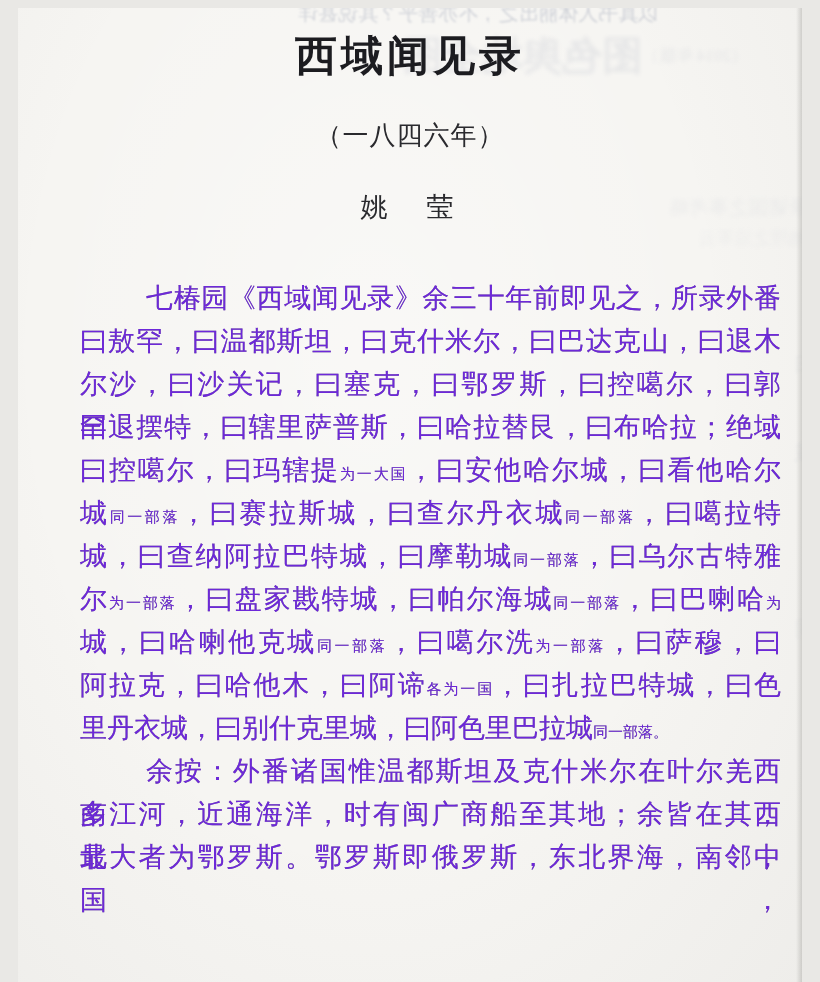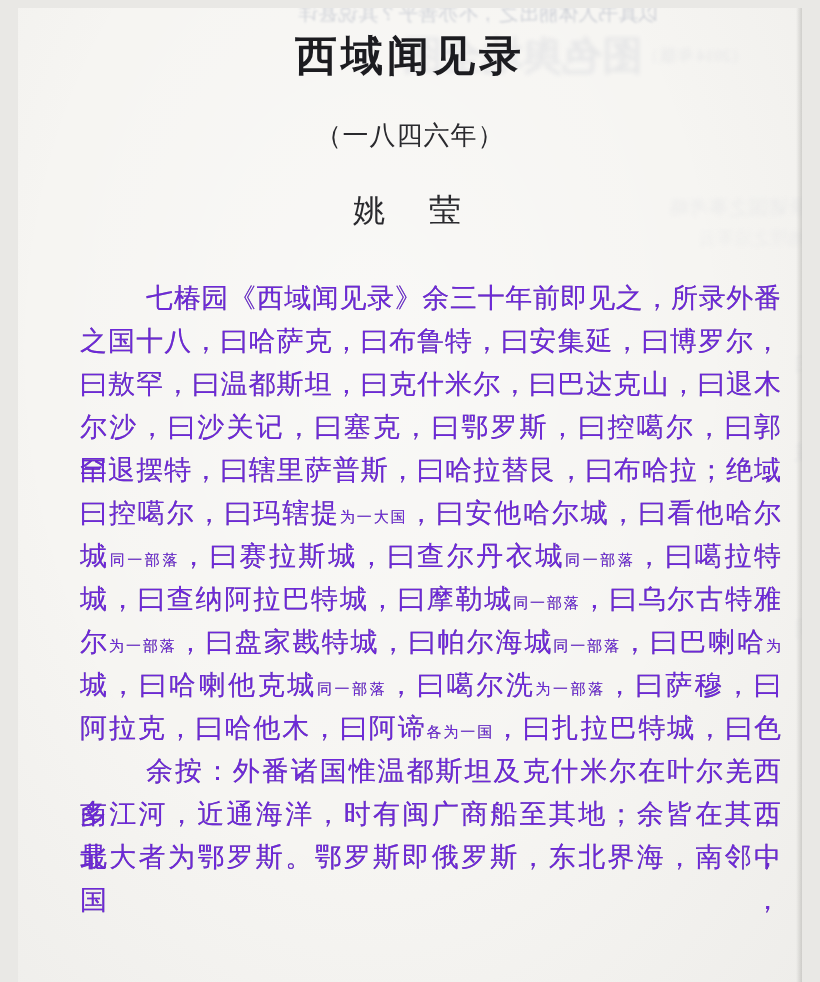--- a/index.html
+++ b/index.html
@@ -26,21 +26,21 @@
     position:absolute;top:24px;left:0;width:100%;margin:0;
     text-align:center;font-size:42px;font-weight:700;
     letter-spacing:4px;line-height:1.15;color:#1c1c20;
   }
   .subtitle{
     position:absolute;top:110px;left:0;width:100%;
     text-align:center;font-size:26px;letter-spacing:1px;
   }
   .author{
     position:absolute;top:181px;left:0;width:100%;
-    text-align:center;font-size:32px;letter-spacing:6px;
+    text-align:center;font-size:27px;letter-spacing:6px;
   }
 
   .bodytext{
     position:absolute;top:269px;left:62px;width:701px;
   }
   .line{
     height:43px;line-height:43px;font-size:27px;
     text-align:justify;text-align-last:justify;
     -moz-text-align-last:justify;
     text-justify:inter-ideograph;
@@ -87,29 +87,29 @@
       <div class="ghost" style="left: 778px; top: 866px; width: 40px; font-size: 21px; opacity: 0.09; filter: blur(1.5px);">在</div>
       <div class="ghost" style="left: 778px; top: 952px; width: 40px; font-size: 21px; opacity: 0.09; filter: blur(1.5px);">海</div>
     </div>
 
   <h1 class="title">西域闻见录</h1>
   <div class="subtitle">（一八四六年）</div>
   <div class="author">姚　莹</div>
 
   <div class="bodytext">
       <div class="line indent"><span class="seg">七椿园《西域闻见录》余三十年前即见之，所录外番</span></div>
-      <div class="line"><span class="seg">之国十八，曰哈萨克，曰布鲁特，曰安集延，曰博罗尔，</span></div>
       <div class="line"><span class="seg">曰敖罕，曰温都斯坦，曰克什米尔，曰巴达克山，曰退木</span></div>
       <div class="line"><span class="seg">尔沙，曰沙关记，曰塞克，曰鄂罗斯，曰控噶尔，曰郭罕，</span></div>
       <div class="line"><span class="seg">曰退摆特，曰辖里萨普斯，曰哈拉替艮，曰布哈拉；绝域</span></div>
       <div class="line"><span class="seg">曰控噶尔，曰玛辖提</span><span class="ann">为一大国</span><span class="seg">，曰安他哈尔城，曰看他哈尔</span></div>
       <div class="line"><span class="seg">城</span><span class="ann">同一部落</span><span class="seg">，曰赛拉斯城，曰查尔丹衣城</span><span class="ann">同一部落</span><span class="seg">，曰噶拉特</span></div>
       <div class="line"><span class="seg">城，曰查纳阿拉巴特城，曰摩勒城</span><span class="ann">同一部落</span><span class="seg">，曰乌尔古特雅</span></div>
       <div class="line"><span class="seg">尔</span><span class="ann">为一部落</span><span class="seg">，曰盘家戡特城，曰帕尔海城</span><span class="ann">同一部落</span><span class="seg">，曰巴喇哈</span><span class="ann">为</span></div>
       <div class="line"><span class="seg">城，曰哈喇他克城</span><span class="ann">同一部落</span><span class="seg">，曰噶尔洗</span><span class="ann">为一部落</span><span class="seg">，曰萨穆，曰</span></div>
       <div class="line"><span class="seg">阿拉克，曰哈他木，曰阿谛</span><span class="ann">各为一国</span><span class="seg">，曰扎拉巴特城，曰色</span></div>
+      <div class="line nojust"><span class="seg">里丹衣城，曰别什克里城，曰阿色里巴拉城</span><span class="ann">同一部落。</span></div>
       <div class="line indent"><span class="seg">余按：外番诸国惟温都斯坦及克什米尔在叶尔羌西南，</span></div>
       <div class="line"><span class="seg">多江河，近通海洋，时有闽广商船至其地；余皆在其西北，</span></div>
       <div class="line"><span class="seg">最大者为鄂罗斯。鄂罗斯即俄罗斯，东北界海，南邻中国，</span></div>
     </div>
 
   <div class="edge-right"></div>
 </div>
 
 </body></html>

